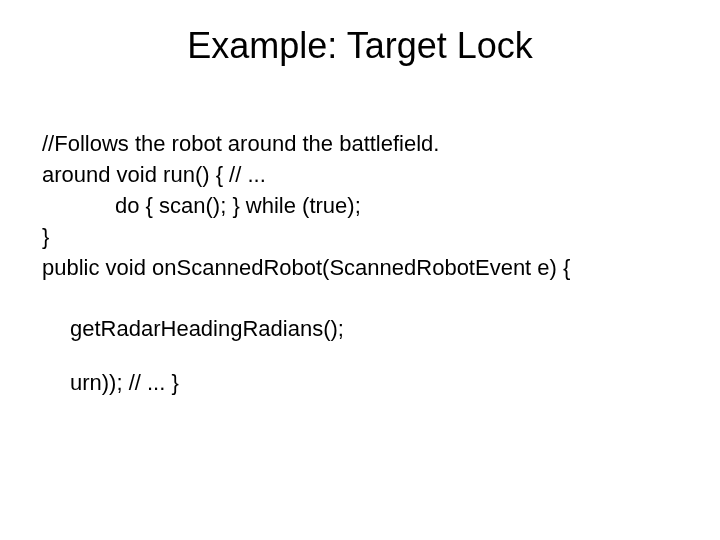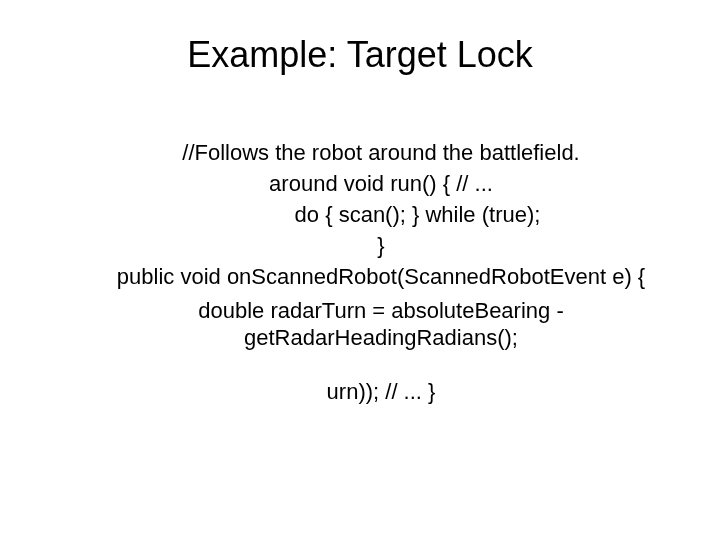--- a/index.html
+++ b/index.html
@@ -11,36 +11,35 @@
     position: relative;
     width: 720px;
     height: 540px;
     background: #ffffff;
     overflow: hidden;
     font-family: "Liberation Sans", "DejaVu Sans", sans-serif;
     color: #000000;
   }
   .title {
     margin: 0;
-    padding-top: 35px;
+    padding-top: 26px;
     text-align: center;
     font-size: 36px;
     font-weight: 400;
     line-height: 40px;
     color: #000000;
   }
   .code-block {
     margin-top: 67px;
   }
   .line {
     margin: 0 0 9px 42px;
     font-size: 22px;
     line-height: 22px;
     white-space: pre-wrap;
-    text-align: center;
   }
   .indent-tab {
     margin-left: 115px;
   }
   .indent-1 {
     margin-left: 70px;
   }
   .para {
     line-height: 27px;
     margin-bottom: 4px;
@@ -64,16 +63,16 @@
     <p class="line">around void run() { // ...</p>
 
 
     <p class="line indent-tab">do { scan(); } while (true);</p>
 
     <p class="line">}</p>
 
     <p class="line">public void onScannedRobot(ScannedRobotEvent e) {</p>
 
 
-    <p class="line indent-1 para"><span>double radarTurn = absoluteBearing -</span><br><span>getRadarHeadingRadians();</span><br><br><span>urn)); // ... }</span></p>
+    <p class="line indent-1 para"><br><span>getRadarHeadingRadians();</span><br><br><span>urn)); // ... }</span></p>
 
   </div>
 </div>
 
 </body></html>

